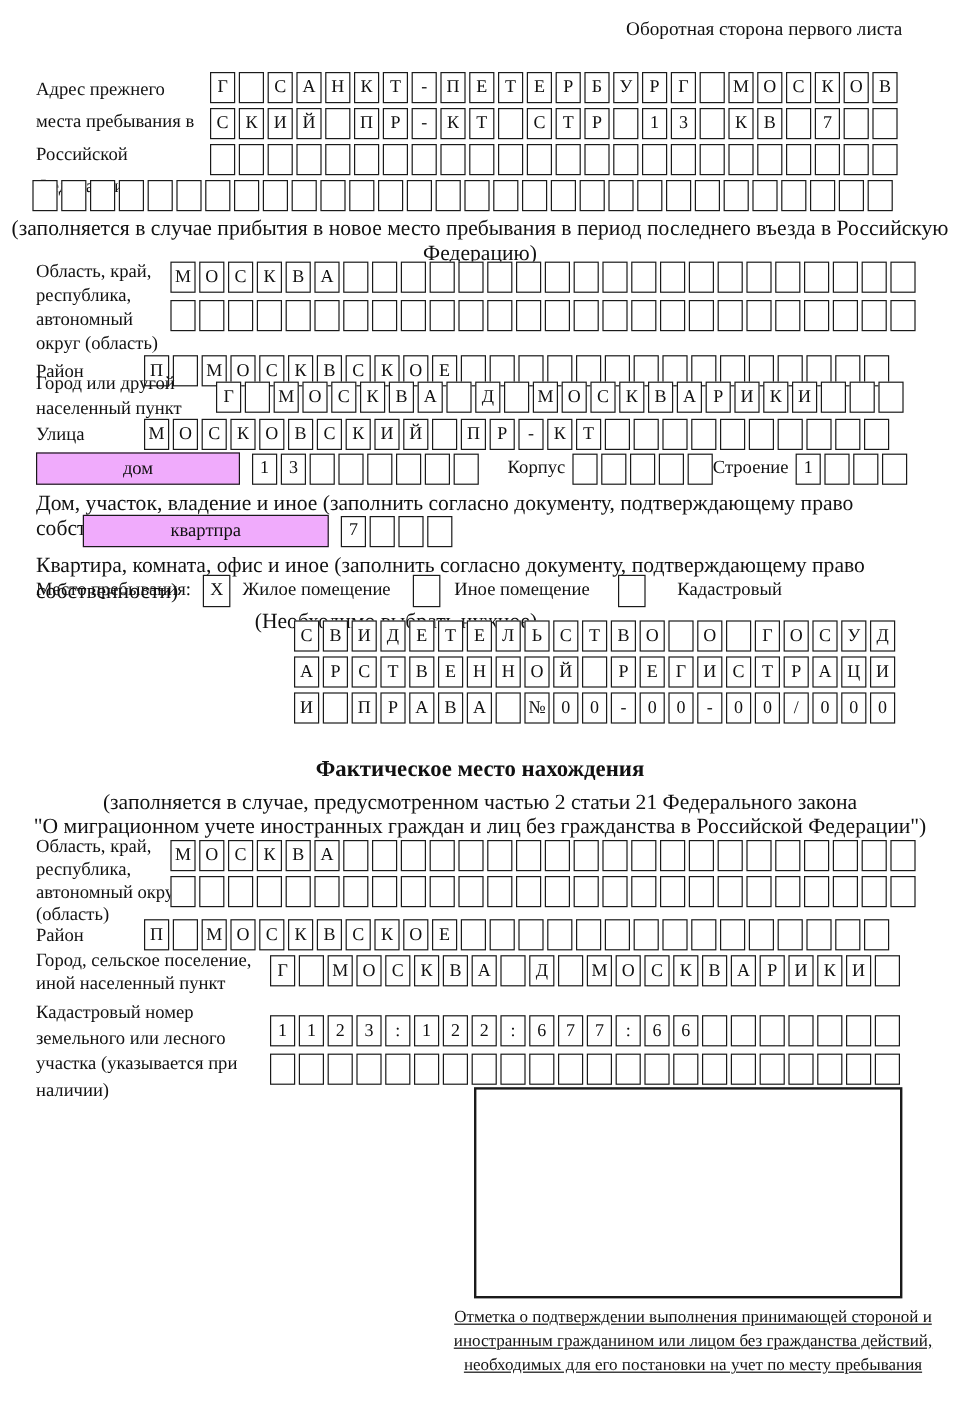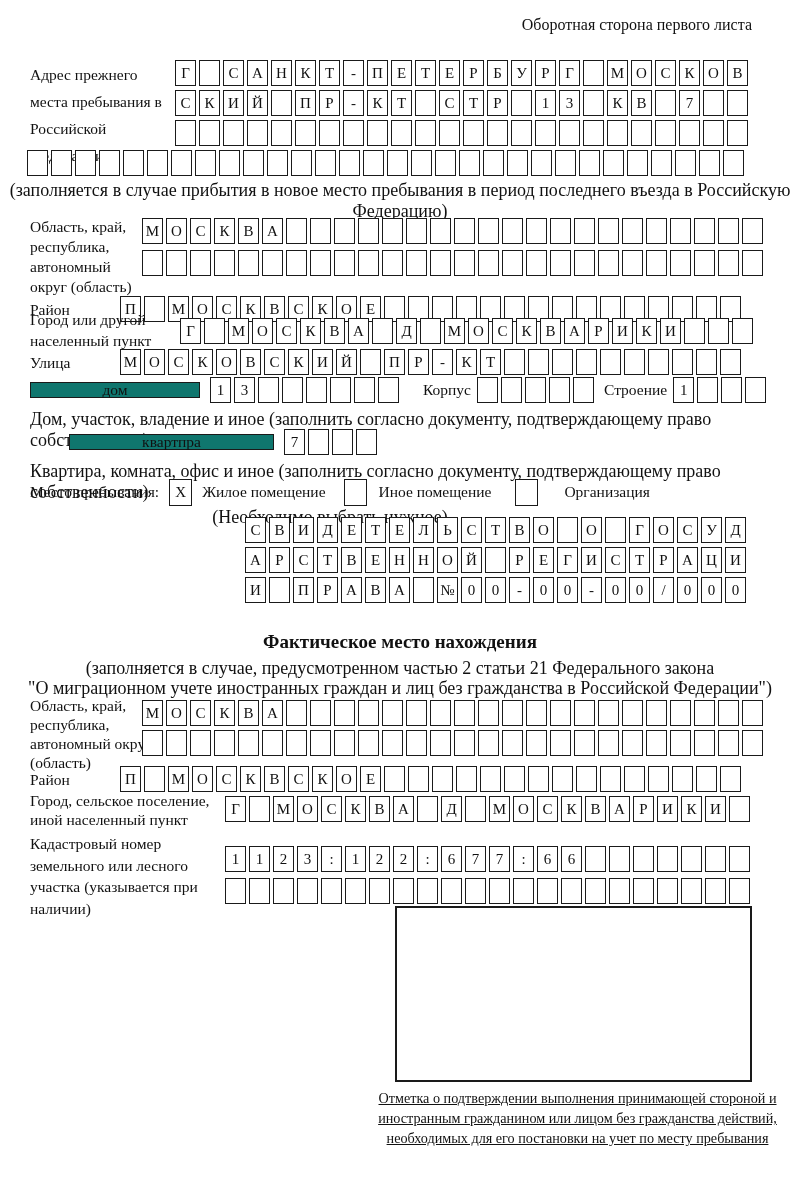--- a/index.html
+++ b/index.html
@@ -8,22 +8,22 @@
   .abs{position:absolute;}
   .lbl{font-size:15.5px;line-height:1.45;}
   .cap{font-size:18px;}
   .center{text-align:center;}
   .bold{font-weight:bold;}
   .boxrow{display:flex;gap:3px;}
   .cell{flex:0 0 21px;width:21px;height:26px;border:1.7px solid #1a1a1a;box-sizing:border-box;
         display:flex;align-items:center;justify-content:center;font-size:15px;line-height:1;background:#fff;}
   .checkcell{flex:0 0 23px;width:23px;height:27px;border:1.7px solid #1a1a1a;box-sizing:border-box;
         display:flex;align-items:center;justify-content:center;font-size:15px;background:#fff;}
-  .namedbox{border:1.7px solid #1a1a1a;height:16px;box-sizing:border-box;display:flex;
-        align-items:center;justify-content:center;font-size:15.5px;background:#0f766e;}
+  .namedbox{border:1.7px solid #1a1a1a;height:27px;box-sizing:border-box;display:flex;
+        align-items:center;justify-content:center;font-size:15.5px;background:#f0abfc;}
   .inline{display:flex;align-items:center;}
   .stampbox{border:2px solid #1a1a1a;box-sizing:border-box;background:#fff;}
 </style>
 </head>
 <body>
 
 <div id="page">
 
   <div class="abs" style="top:16px;right:48px;font-size:16px;">Оборотная сторона первого листа</div>
 
@@ -300,21 +300,21 @@
         <span class="cell"></span>
       </div>
     <div class="lbl" style="margin-left:24px;">Корпус</div>
     <div class="boxrow" style="margin-left:6px;">
         <span class="cell"></span>
         <span class="cell"></span>
         <span class="cell"></span>
         <span class="cell"></span>
         <span class="cell"></span>
       </div>
-    <div class="lbl" style="margin-left:10px;font-family:Liberation Serif, serif;">Строение</div>
+    <div class="lbl" style="font-family:Liberation Serif, serif;">Строение</div>
     <div class="boxrow" style="margin-left:6px;">
         <span class="cell">1</span>
         <span class="cell"></span>
         <span class="cell"></span>
         <span class="cell"></span>
       </div>
   </div>
   <div class="abs cap" style="left:30px;top:409px;">Дом, участок, владение и иное (заполнить согласно документу, подтверждающему право собственности)</div>
 
   <div class="abs inline" style="left:30px;top:429px;padding-left:39px;">
@@ -328,21 +328,21 @@
   </div>
   <div class="abs cap" style="left:30px;top:461px;">Квартира, комната, офис и иное (заполнить согласно документу, подтверждающему право собственности)</div>
 
   <div class="abs inline" style="left:30px;top:479px;">
     <div class="lbl">Место пребывания:</div>
     <div class="checkcell" style="margin-left:10px;">X</div>
     <div class="lbl" style="margin-left:10px;">Жилое помещение</div>
     <div class="checkcell" style="margin-left:18px;"></div>
     <div class="lbl" style="margin-left:12px;">Иное помещение</div>
     <div class="checkcell" style="margin-left:24px;"></div>
-    <div class="lbl" style="margin-left:26px;">Организация</div>
+    <div class="lbl" style="margin-left:26px;">Кадастровый</div>
   </div>
   <div class="abs cap center" style="left:180px;top:507px;width:300px;">(Необходимо выбрать нужное)</div>
 
   <div class="abs boxrow" style="left:245px;top:517px;">
       <span class="cell">С</span>
       <span class="cell">В</span>
       <span class="cell">И</span>
       <span class="cell">Д</span>
       <span class="cell">Е</span>
       <span class="cell">Т</span>

